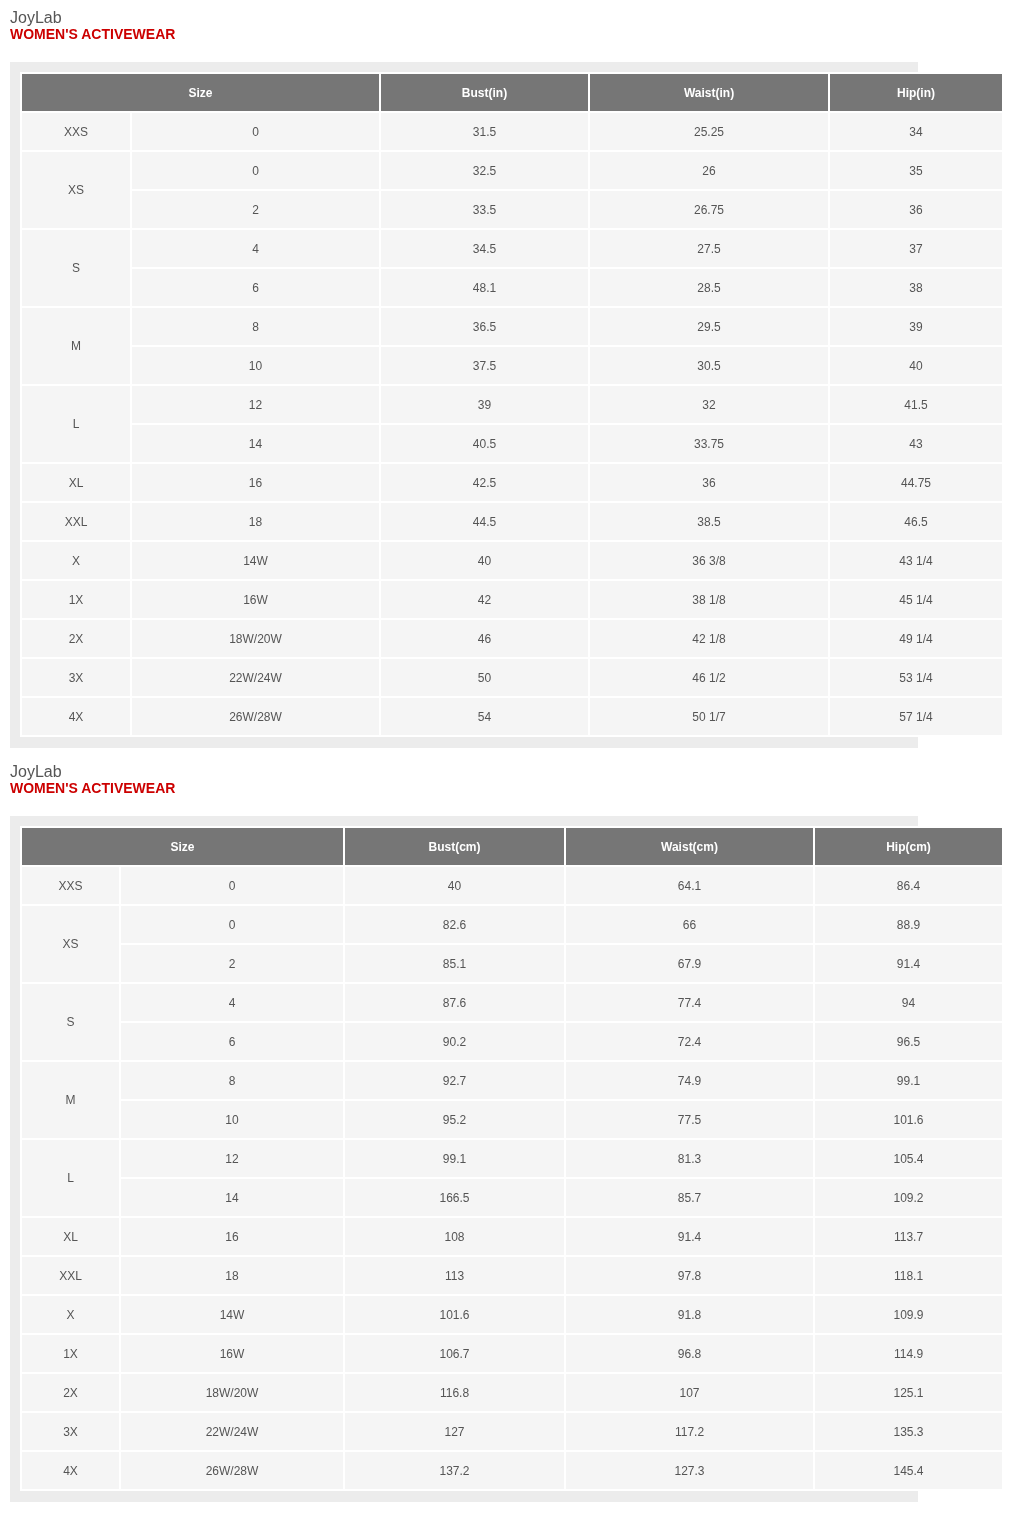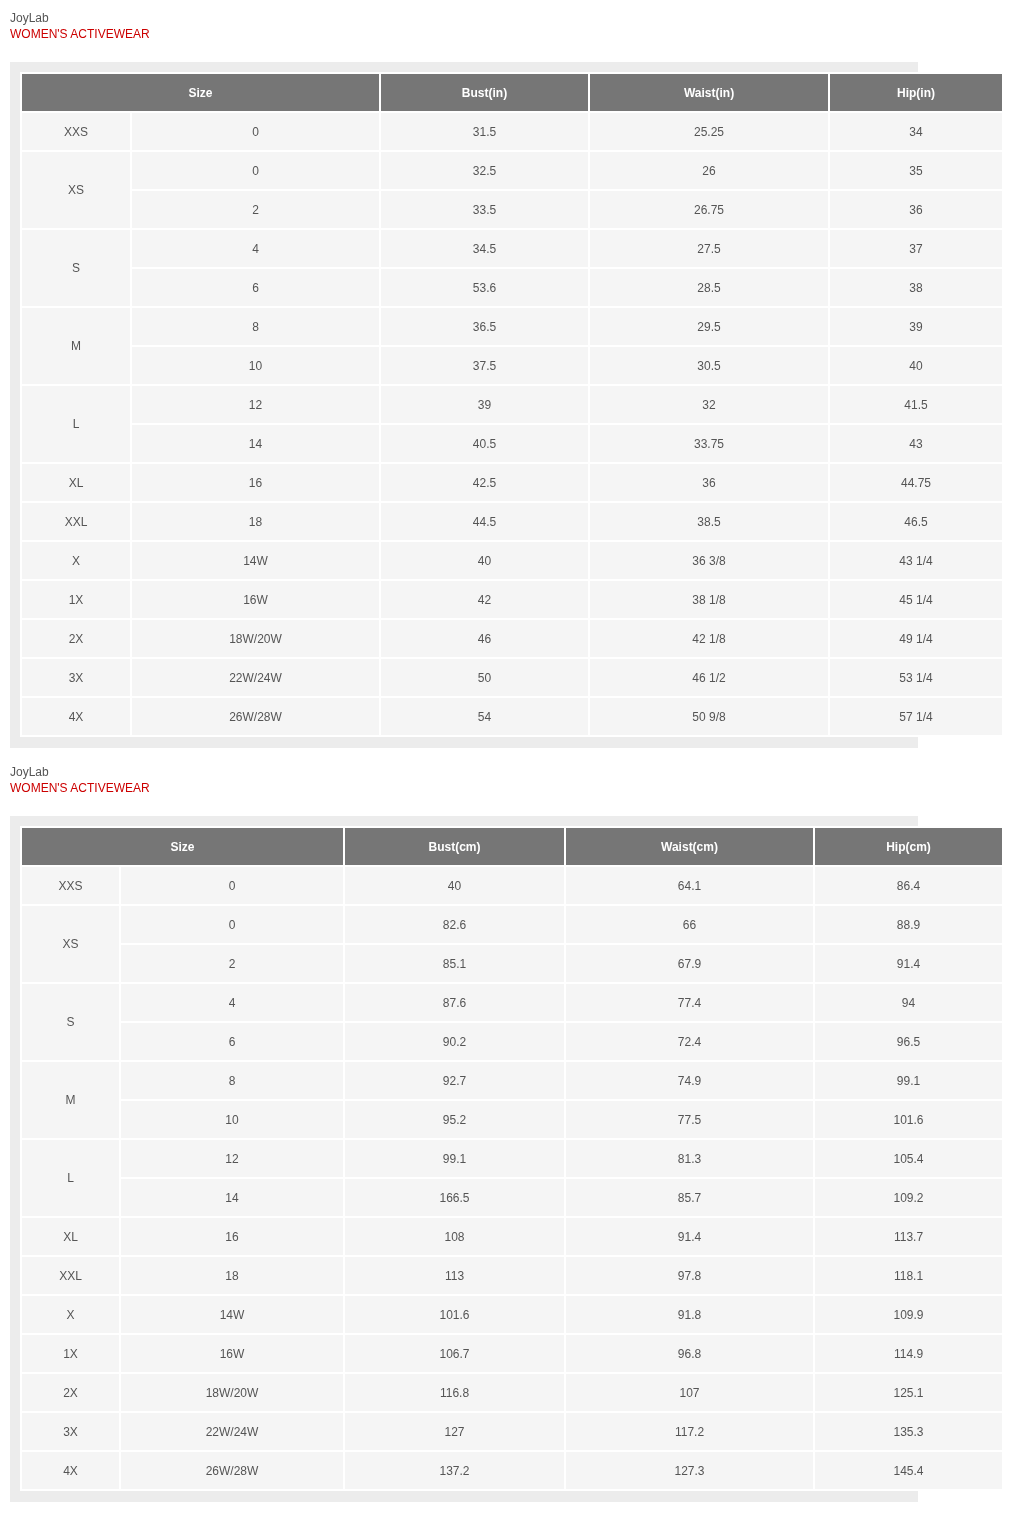--- a/index.html
+++ b/index.html
@@ -1,19 +1,19 @@
 <!DOCTYPE html>
 <html><head>
 <meta charset="utf-8">
 <style>
   html, body { margin: 0; padding: 0; background: #ffffff; }
   body { width: 1024px; height: 1518px; position: relative; font-family: "Liberation Sans", sans-serif; }
   .section { position: absolute; left: 0; width: 1024px; }
-  .brand { position: absolute; left: 10px; font-size: 12px; color: #555555; line-height: 14px; }
-  .title { position: absolute; left: 10px; font-size: 12px; font-weight: normal; color: #cc0000; line-height: 16px; }
+  .brand { position: absolute; left: 10px; font-size: 16px; color: #555555; line-height: 14px; }
+  .title { position: absolute; left: 10px; font-size: 14px; font-weight: bold; color: #cc0000; line-height: 16px; }
   .panel { position: absolute; left: 10px; width: 908px; background: #ececec; }
   table.chart {
     position: absolute; left: 10px; top: 10px;
     border-collapse: separate; border-spacing: 2px;
     background: #ffffff; table-layout: fixed;
   }
   table.chart th {
     background: #767676; color: #ffffff; font-weight: bold; font-size: 12px;
     height: 37px; padding: 0; text-align: center; vertical-align: middle;
   }
@@ -68,21 +68,21 @@
           </tr>
           <tr>
             <td rowspan="2">S</td>
             <td>4</td>
             <td>34.5</td>
             <td>27.5</td>
             <td>37</td>
           </tr>
           <tr>
             <td>6</td>
-            <td>53.6</td>
+            <td>48.1</td>
             <td>28.5</td>
             <td>38</td>
           </tr>
           <tr>
             <td rowspan="2">M</td>
             <td>8</td>
             <td>36.5</td>
             <td>29.5</td>
             <td>39</td>
           </tr>
@@ -144,21 +144,21 @@
             <td rowspan="1">3X</td>
             <td>22W/24W</td>
             <td>50</td>
             <td>46 1/2</td>
             <td>53 1/4</td>
           </tr>
           <tr>
             <td rowspan="1">4X</td>
             <td>26W/28W</td>
             <td>54</td>
-            <td>50 9/8</td>
+            <td>50 1/7</td>
             <td>57 1/4</td>
           </tr>
         </tbody>
       </table>
   </div>
 </div>
 
 <div class="section" style="top:754px;">
   <div class="brand" style="top:11px;">JoyLab</div>
   <div class="title" style="top:26px;">WOMEN'S ACTIVEWEAR</div>

